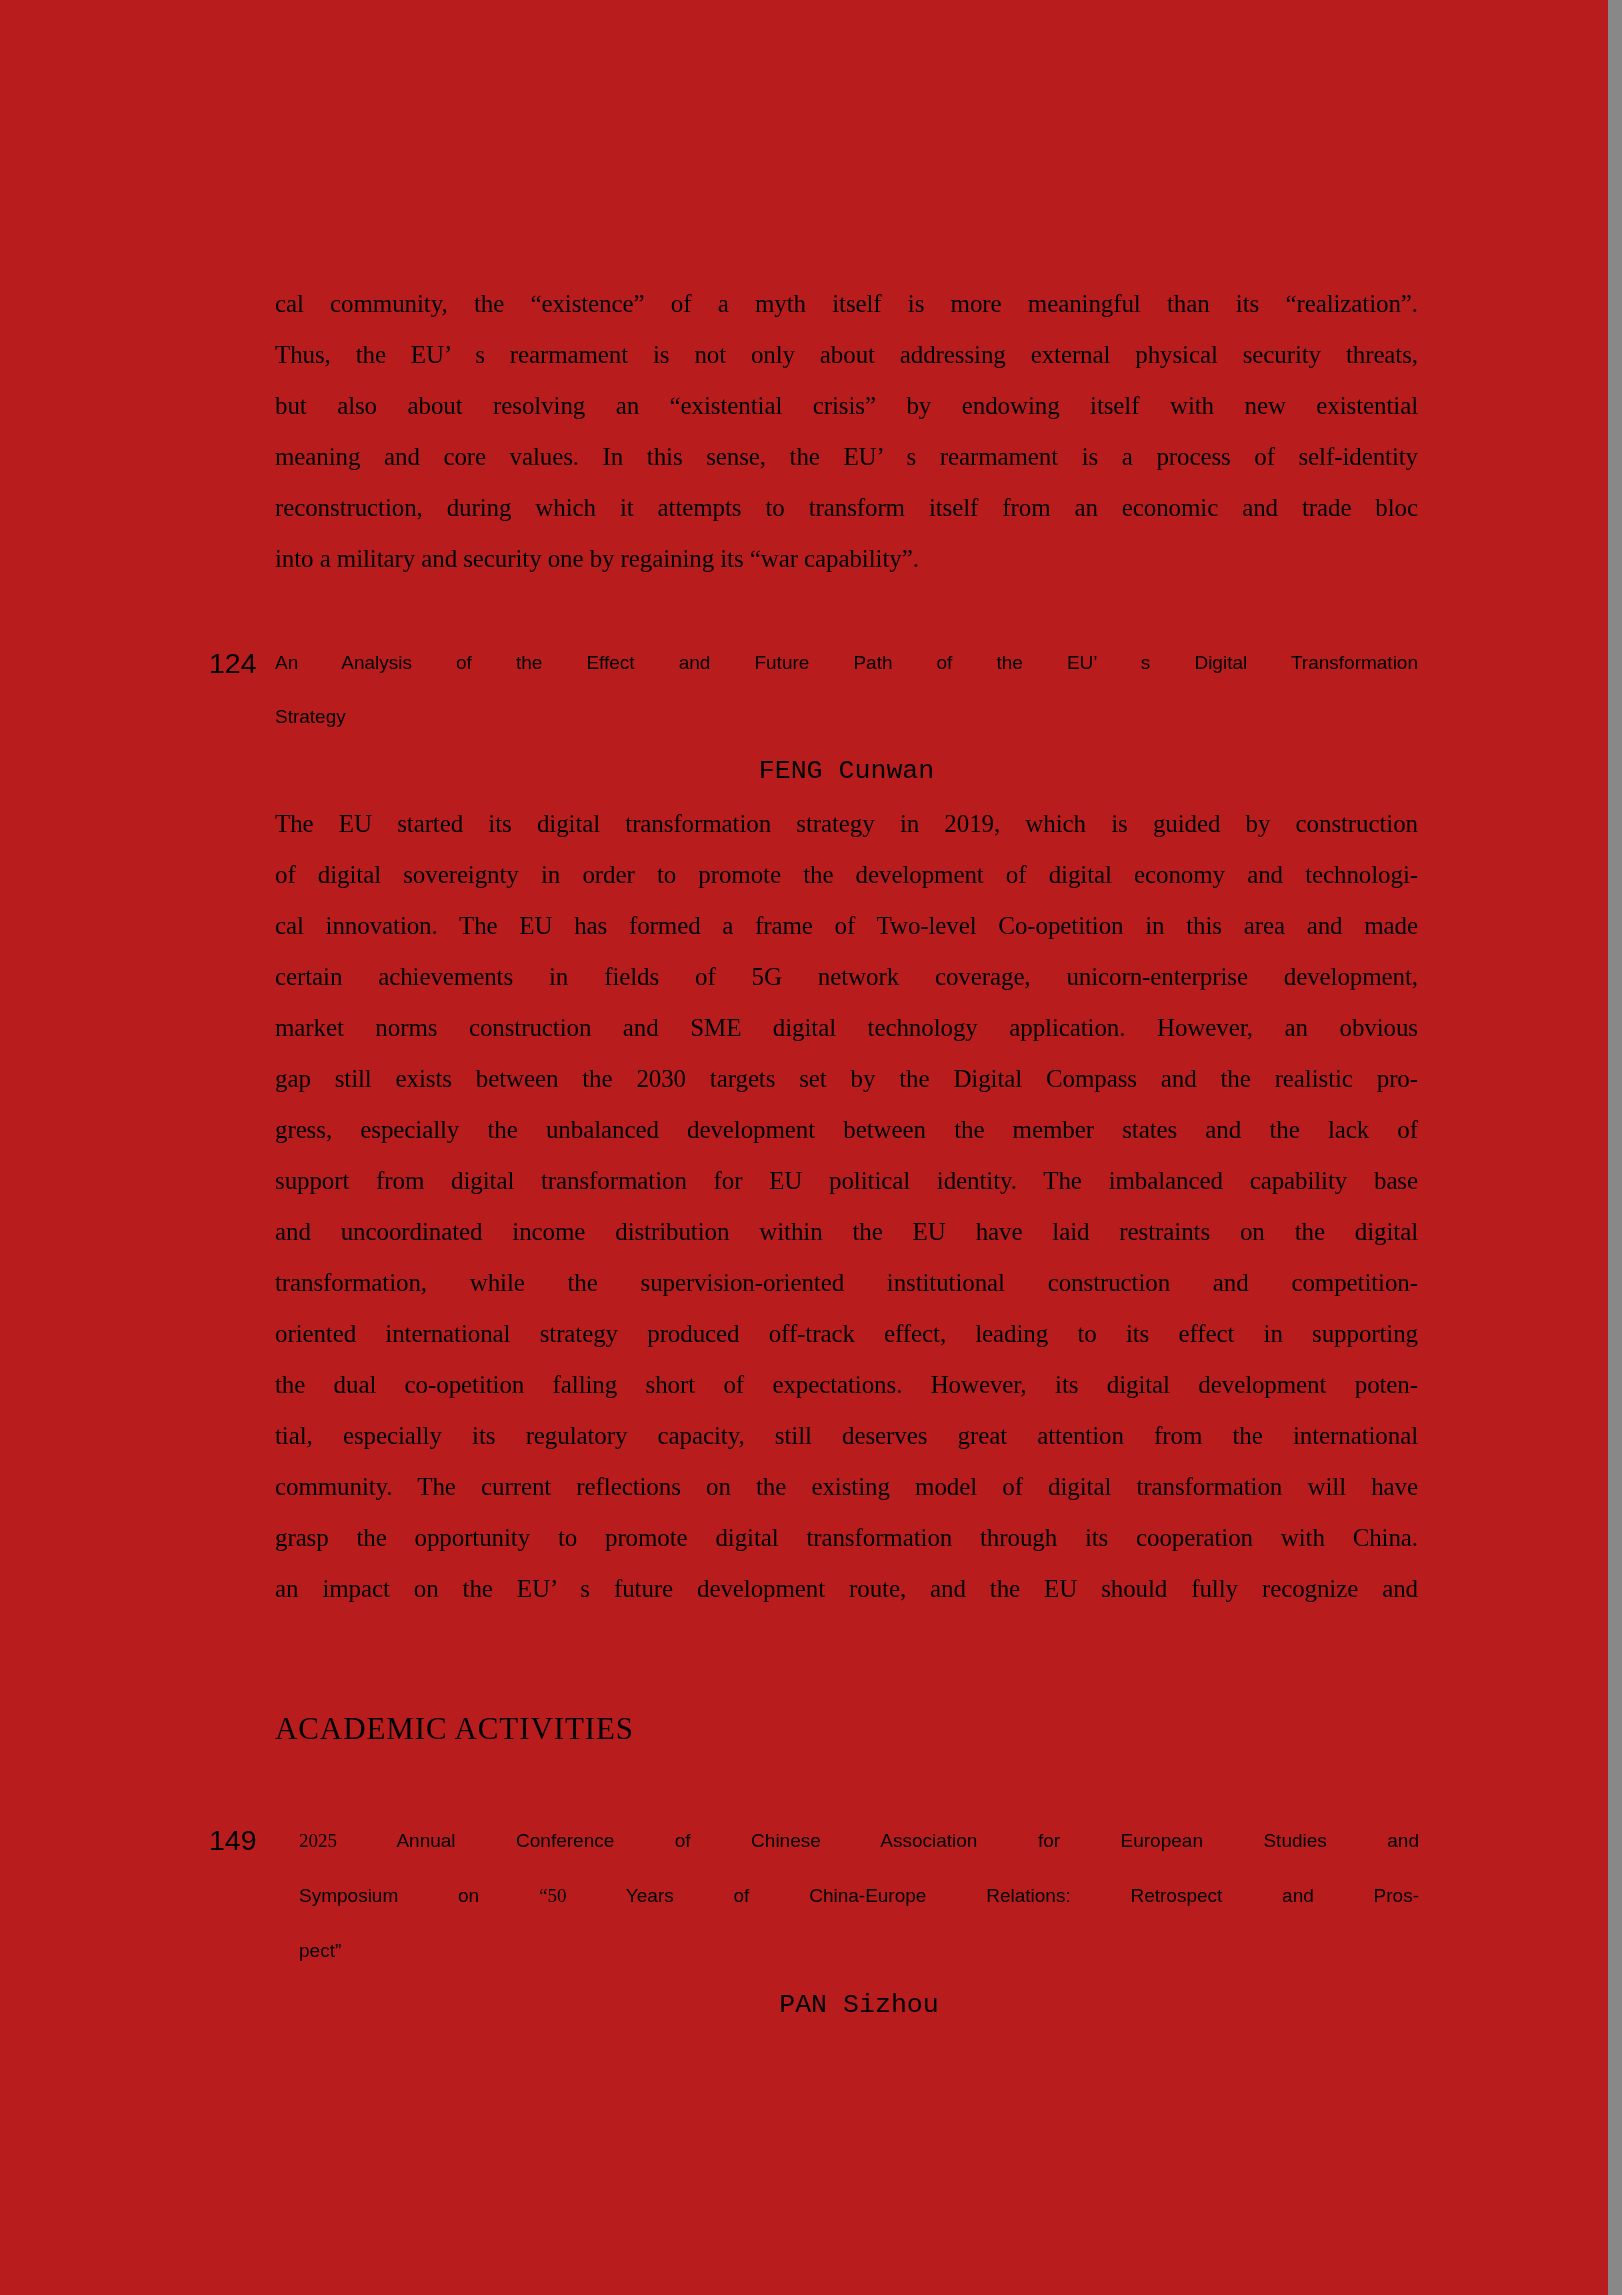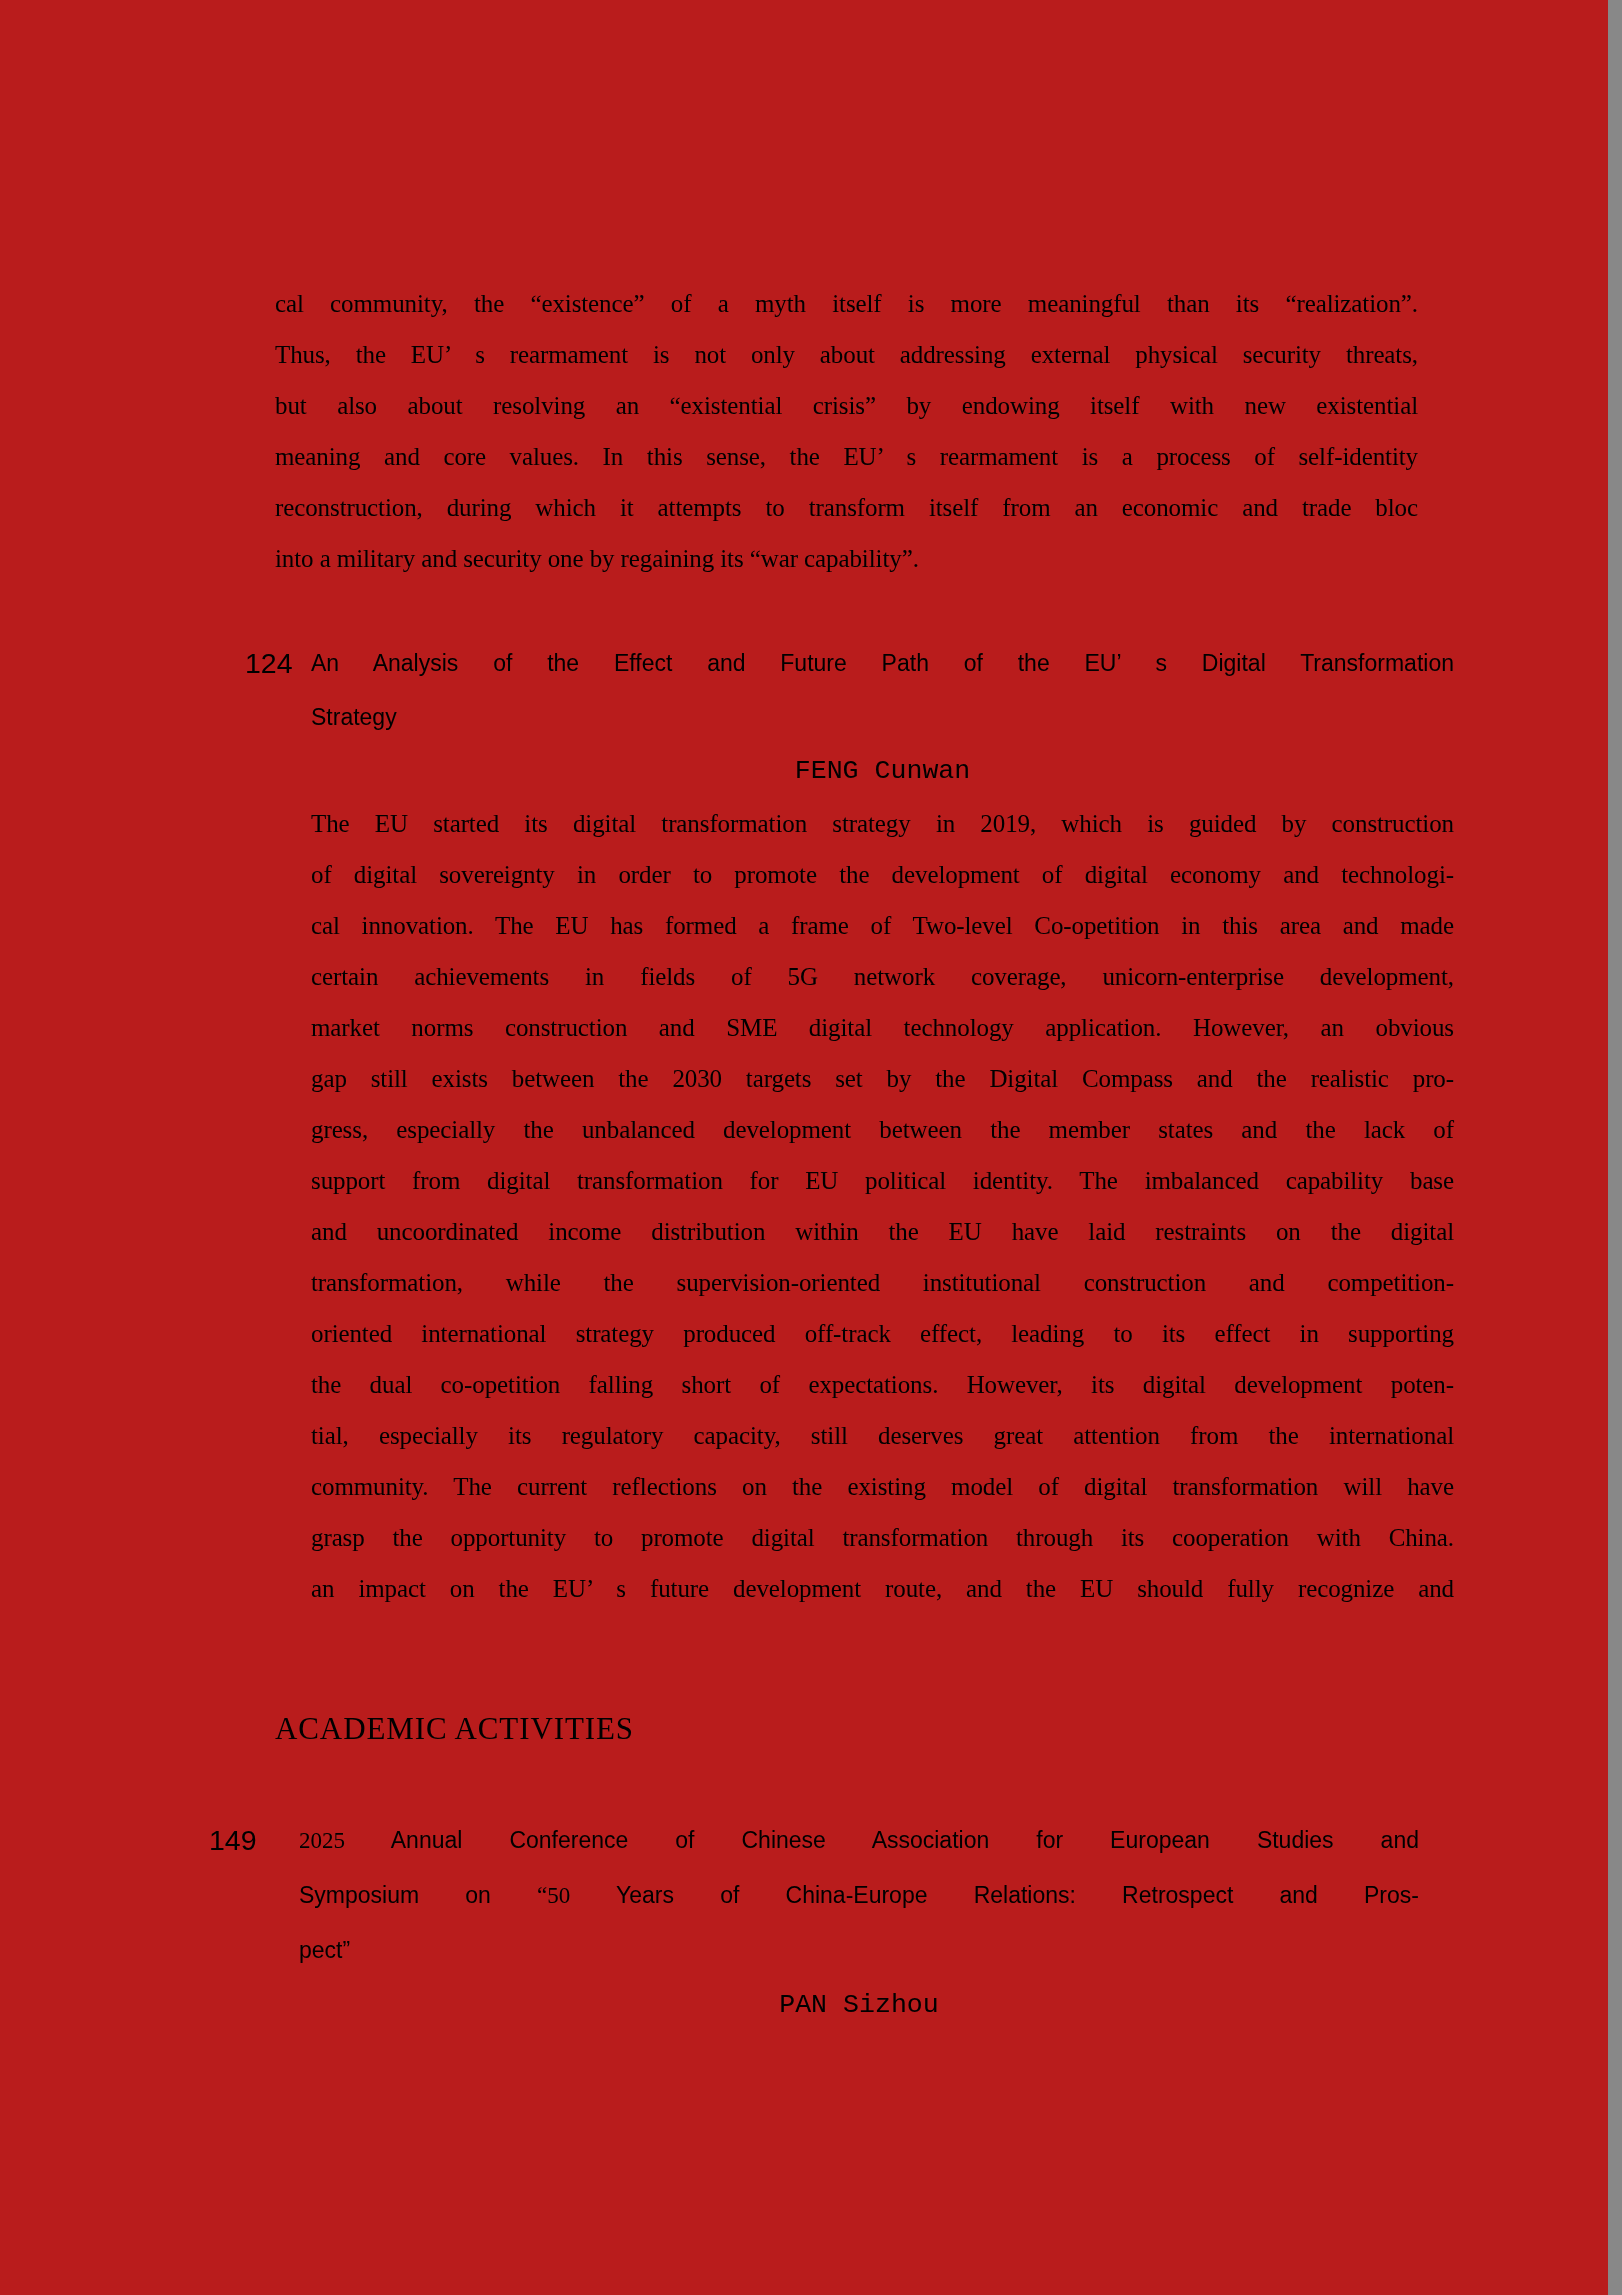--- a/index.html
+++ b/index.html
@@ -30,35 +30,35 @@
     line-height: 51px;
     letter-spacing: -0.1px;
     text-align: justify;
     text-align-last: justify;
     white-space: normal;
   }
   .body-line.short-last { text-align-last: left; }
 
   
   .entry { display: flex; align-items: flex-start; }
-  .entry-124 { margin-top: 52px; margin-left: 36px; }
+  .entry-124 { margin-top: 52px; }
   .entry-149 { margin-top: 63px; gap: 24px; }
   .entry-num {
     flex: 0 0 66px;
     width: 66px;
     font-family: "Liberation Sans", "DejaVu Sans", sans-serif;
     font-size: 28.5px;
     line-height: 54px;
   }
   .entry-149 .entry-num { line-height: 55px; }
   .entry-body { width: 1143px; }
 
   .title-line {
     font-family: "Liberation Sans", "DejaVu Sans", sans-serif;
-    font-size: 23px;
+    font-size: 19px;
     line-height: 54px;
     text-align: justify;
     text-align-last: justify;
   }
   .entry-149 .title-line { line-height: 55px; }
   .title-line.short-last { text-align-last: left; }
   .serif-seg { font-family: "Liberation Serif", "DejaVu Serif", serif; }
 
   .author-line {
     font-family: Liberation Mono, monospace;

